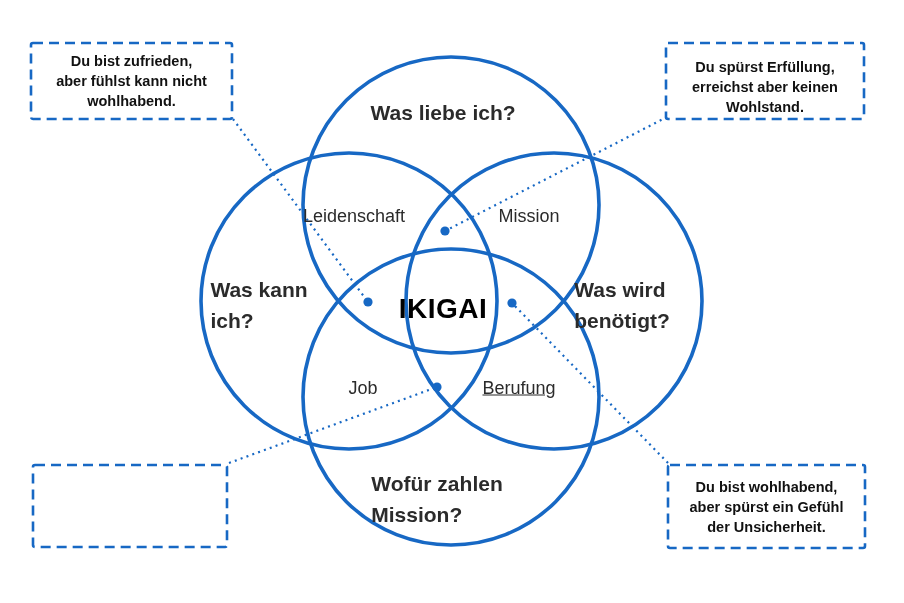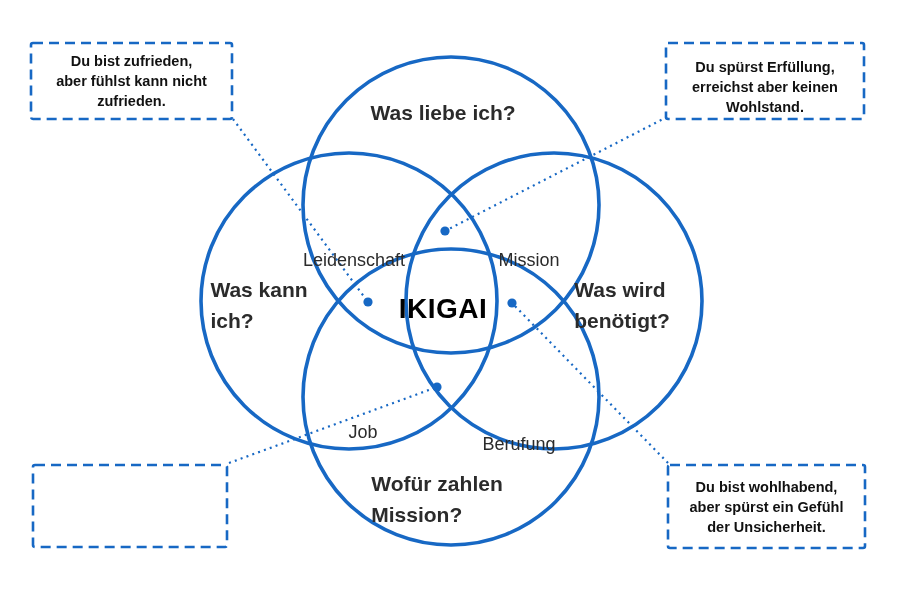--- a/index.html
+++ b/index.html
@@ -29,21 +29,20 @@
     color: #2b2b2b;
     white-space: nowrap;
   }
   .lbl span { display: block; }
   .olbl {
     position: absolute;
     transform: translate(-50%, -50%);
     font-size: 18px;
     color: #2b2b2b;
     white-space: nowrap;
-    margin-top: 44px;
   }
   .ikigai {
     position: absolute;
     transform: translate(-50%, -50%);
     font-size: 28px;
     font-weight: 700;
     letter-spacing: 0.5px;
     color: #000000;
     white-space: nowrap;
     margin-top: 8px;
@@ -107,28 +106,28 @@
   </div>
 
   <div class="lbl" style="left:437px; top:499px;">
     <span>Wofür zahlen</span>
     <span>Mission?</span>
   </div>
 
   <div class="olbl" style="left:354px; top:216px;">Leidenschaft</div>
   <div class="olbl" style="left:529px; top:216px;">Mission</div>
   <div class="olbl" style="left:363px; top:388px;">Job</div>
-  <div class="olbl" style="left:519px; top:400px;">Berufung</div>
+  <div class="olbl" style="left:519px; top:388px;text-decoration:underline;">Berufung</div>
 
   <div class="ikigai" style="left:443px; top:301px;">IKIGAI</div>
 
   <div class="callout" style="left:31px; top:43px; width:201px; height:76px;">
     <span>Du bist zufrieden,</span>
     <span>aber fühlst kann nicht</span>
-    <span>zufrieden.</span>
+    <span>wohlhabend.</span>
   </div>
 
   <div class="callout" style="left:666px; top:43px; width:198px; height:76px;justify-content:flex-end;">
     <span>Du spürst Erfüllung,</span>
     <span>erreichst aber keinen</span>
     <span>Wohlstand.</span>
   </div>
 
 
   <div class="callout" style="left:668px; top:465px; width:197px; height:83px;">

